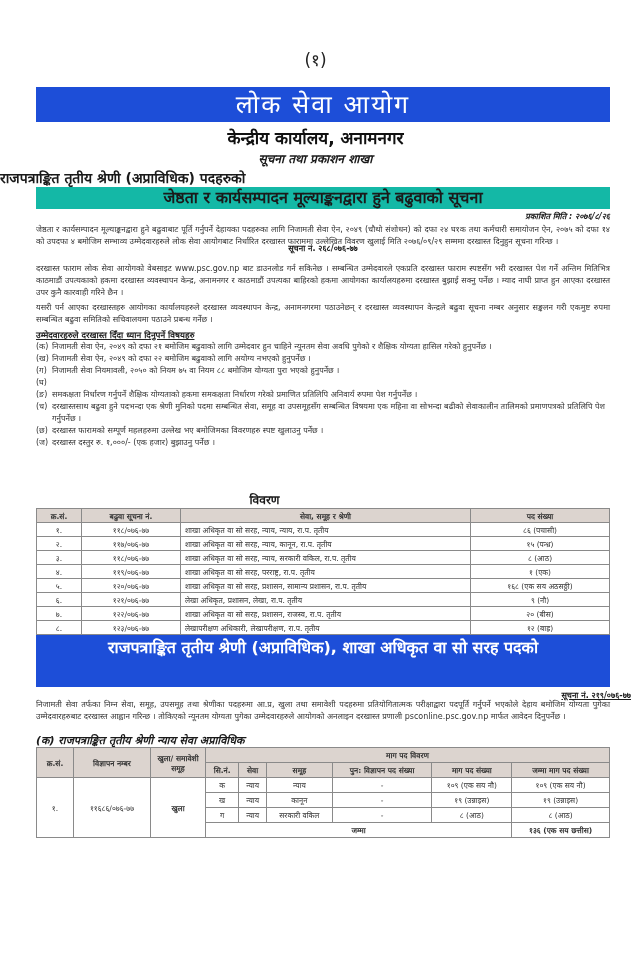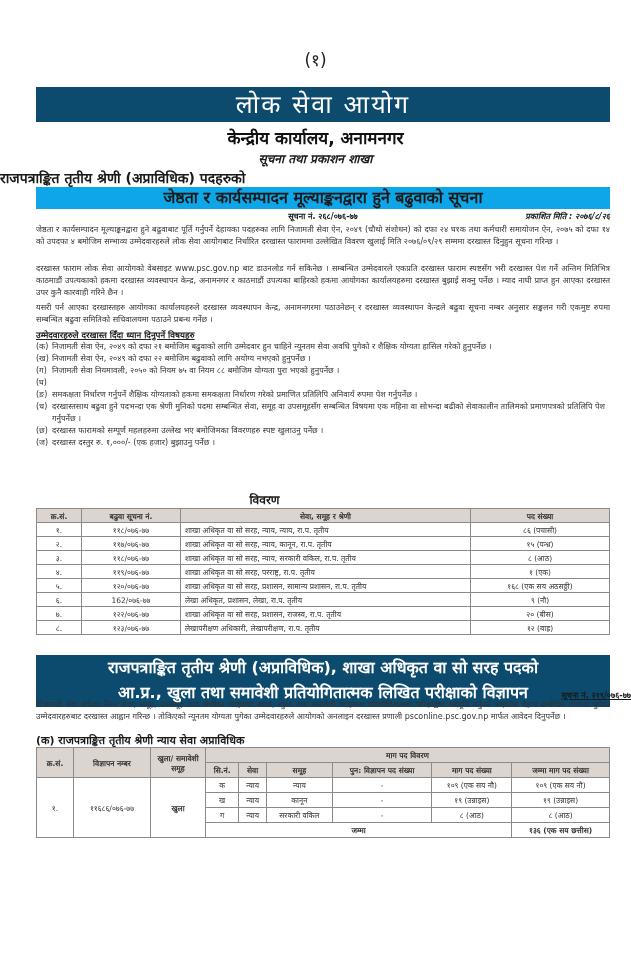--- a/index.html
+++ b/index.html
@@ -1,43 +1,43 @@
 <!DOCTYPE html>
 <html><head>
   <meta charset="utf-8">
   <style>
     html, body { margin: 0; padding: 0; background: #ffffff; }
     body { width: 631px; height: 960px; position: relative; overflow: hidden;
            font-family: "DejaVu Sans", sans-serif; color: #1a1a1a; }
     .page-num { position: absolute; top: 48px; left: 0; width: 631px; text-align: center; font-size: 17px; color: #222; }
-    .banner { position: absolute; left: 36px; width: 574px; background: #0c4a6e; color: #ffffff; text-align: center; }
+    .banner { position: absolute; left: 36px; width: 574px; background: #1d4ed8; color: #ffffff; text-align: center; }
     .banner1 { top: 87px; height: 35px; line-height: 35px; font-size: 25px; letter-spacing: 2px; }
     .office { position: absolute; top: 126px; left: 0; width: 631px; text-align: center; font-size: 17px; font-weight: bold; color: #111; }
     .branch { position: absolute; top: 150px; left: 0; width: 631px; text-align: center; font-size: 12px; font-style: italic; font-weight: bold; }
     .subtitle { position: absolute; top: 168px; left: 0; width: 631px; text-align: left; font-size: 14px; font-weight: bold; }
-    .headline { position: absolute; top: 187px; left: 36px; width: 574px; height: 22px; background: #0ea5e9; text-align: center; font-size: 16px; line-height: 22px; font-weight: bold; }
+    .headline { position: absolute; top: 187px; left: 36px; width: 574px; height: 22px; background: #14b8a6; text-align: center; font-size: 16px; line-height: 22px; font-weight: bold; }
     .notice-row { position: absolute; top: 210px; left: 36px; width: 574px; font-size: 8px; }
-    .notice-no { position: absolute; left: 0; width: 574px; text-align: center; font-weight: bold; }
+    .notice-no { position: absolute; left: 0; width: 574px; text-align: center; font-weight: bold; margin-top: 32px; }
     .pub-date { position: absolute; right: 0; font-weight: bold; font-style: italic; }
     .para { position: absolute; left: 36px; width: 574px; font-size: 8px; line-height: 12px; text-align: justify; color: #333; }
     .p1 { top: 224px; } .p2 { top: 263px; } .p3 { top: 302px; }
     .points-title { position: absolute; top: 329px; left: 36px; font-size: 8.5px; font-weight: bold; text-decoration: underline; color: #222; }
     .points { position: absolute; top: 341px; left: 36px; width: 574px; font-size: 8px; line-height: 12px; color: #333; }
     .points .pt { display: flex; }
     .points .pt .lbl { width: 16px; flex: none; }
     .details-title { position: absolute; top: 491px; left: 0; width: 529px; text-align: center; font-size: 12px; font-weight: bold; }
     table { border-collapse: collapse; font-size: 7.5px; color: #333; }
     .t1 { position: absolute; top: 508px; left: 36px; width: 574px; }
     .t1 th, .t1 td { border: 1px solid #8a8a8a; height: 13px; padding: 0 4px; }
     .t1 th { background: #dcd4cf; font-weight: bold; }
     .t1 td.c { text-align: center; }
-    .banner2 { top: 635px; height: 52px; font-size: 16px; line-height: 25px; font-weight: bold; margin-top: 20px; }
+    .banner2 { top: 635px; height: 52px; font-size: 16px; line-height: 25px; font-weight: bold; }
     .notice2 { position: absolute; top: 689px; left: 0; width: 631px; text-align: right; font-size: 8px; font-weight: bold; text-decoration: underline; }
     .p4 { top: 699px; }
-    .sec-title { position: absolute; top: 732px; left: 36px; font-size: 11px; font-weight: bold; }
+    .sec-title { position: absolute; top: 732px; left: 36px; font-size: 11px; font-weight: bold; font-style: italic; }
     .t2 { position: absolute; top: 747px; left: 36px; width: 574px; }
     .t2 th, .t2 td { border: 1px solid #8a8a8a; padding: 1px 3px; text-align: center; height: 12px; }
     .t2 th { background: #dcd4cf; font-weight: bold; }
     .bold { font-weight: bold; }
   </style>
 </head>
 <body>
 
 <div class="page-num">(१)</div>
 
@@ -128,42 +128,41 @@
         <td class="c">१ (एक)</td>
       </tr>
       <tr>
         <td class="c">५.</td>
         <td class="c">१२०/०७६-७७</td>
         <td>शाखा अधिकृत वा सो सरह, प्रशासन, सामान्य प्रशासन, रा.प. तृतीय</td>
         <td class="c">१६८ (एक सय अठसठ्ठी)</td>
       </tr>
       <tr>
         <td class="c">६.</td>
-        <td class="c">162/०७६-७७</td>
+        <td class="c">१२१/०७६-७७</td>
         <td>लेखा अधिकृत, प्रशासन, लेखा, रा.प. तृतीय</td>
         <td class="c">९ (नौ)</td>
       </tr>
       <tr>
         <td class="c">७.</td>
         <td class="c">१२२/०७६-७७</td>
         <td>शाखा अधिकृत वा सो सरह, प्रशासन, राजस्व, रा.प. तृतीय</td>
         <td class="c">२० (बीस)</td>
       </tr>
       <tr>
         <td class="c">८.</td>
         <td class="c">१२३/०७६-७७</td>
         <td>लेखापरीक्षण अधिकारी, लेखापरीक्षण, रा.प. तृतीय</td>
         <td class="c">१२ (बाह्र)</td>
       </tr>
     </tbody>
 </table>
 
 <div class="banner banner2">
   <div>राजपत्राङ्कित तृतीय श्रेणी (अप्राविधिक), शाखा अधिकृत वा सो सरह पदको</div>
-  <div>आ.प्र., खुला तथा समावेशी प्रतियोगितात्मक लिखित परीक्षाको विज्ञापन</div>
 </div>
 <div class="notice2">सूचना नं. २१९/०७६-७७</div>
 <div class="para p4">निजामती सेवा तर्फका निम्न सेवा, समूह, उपसमूह तथा श्रेणीका पदहरुमा आ.प्र, खुला तथा समावेशी पदहरुमा प्रतियोगितात्मक परीक्षाद्वारा पदपूर्ति गर्नुपर्ने भएकोले देहाय बमोजिम योग्यता पुगेका उम्मेदवारहरुबाट दरखास्त आह्वान गरिन्छ । तोकिएको न्यूनतम योग्यता पुगेका उम्मेदवारहरुले आयोगको अनलाइन दरखास्त प्रणाली psconline.psc.gov.np मार्फत आवेदन दिनुपर्नेछ ।</div>
 <div class="sec-title">(क) राजपत्राङ्कित तृतीय श्रेणी न्याय सेवा अप्राविधिक</div>
 
 <table class="t2">
   <thead>
     <tr>
       <th rowspan="2" style="width:30px">क्र.सं.</th>
       <th rowspan="2" style="width:70px">विज्ञापन नम्बर</th>

